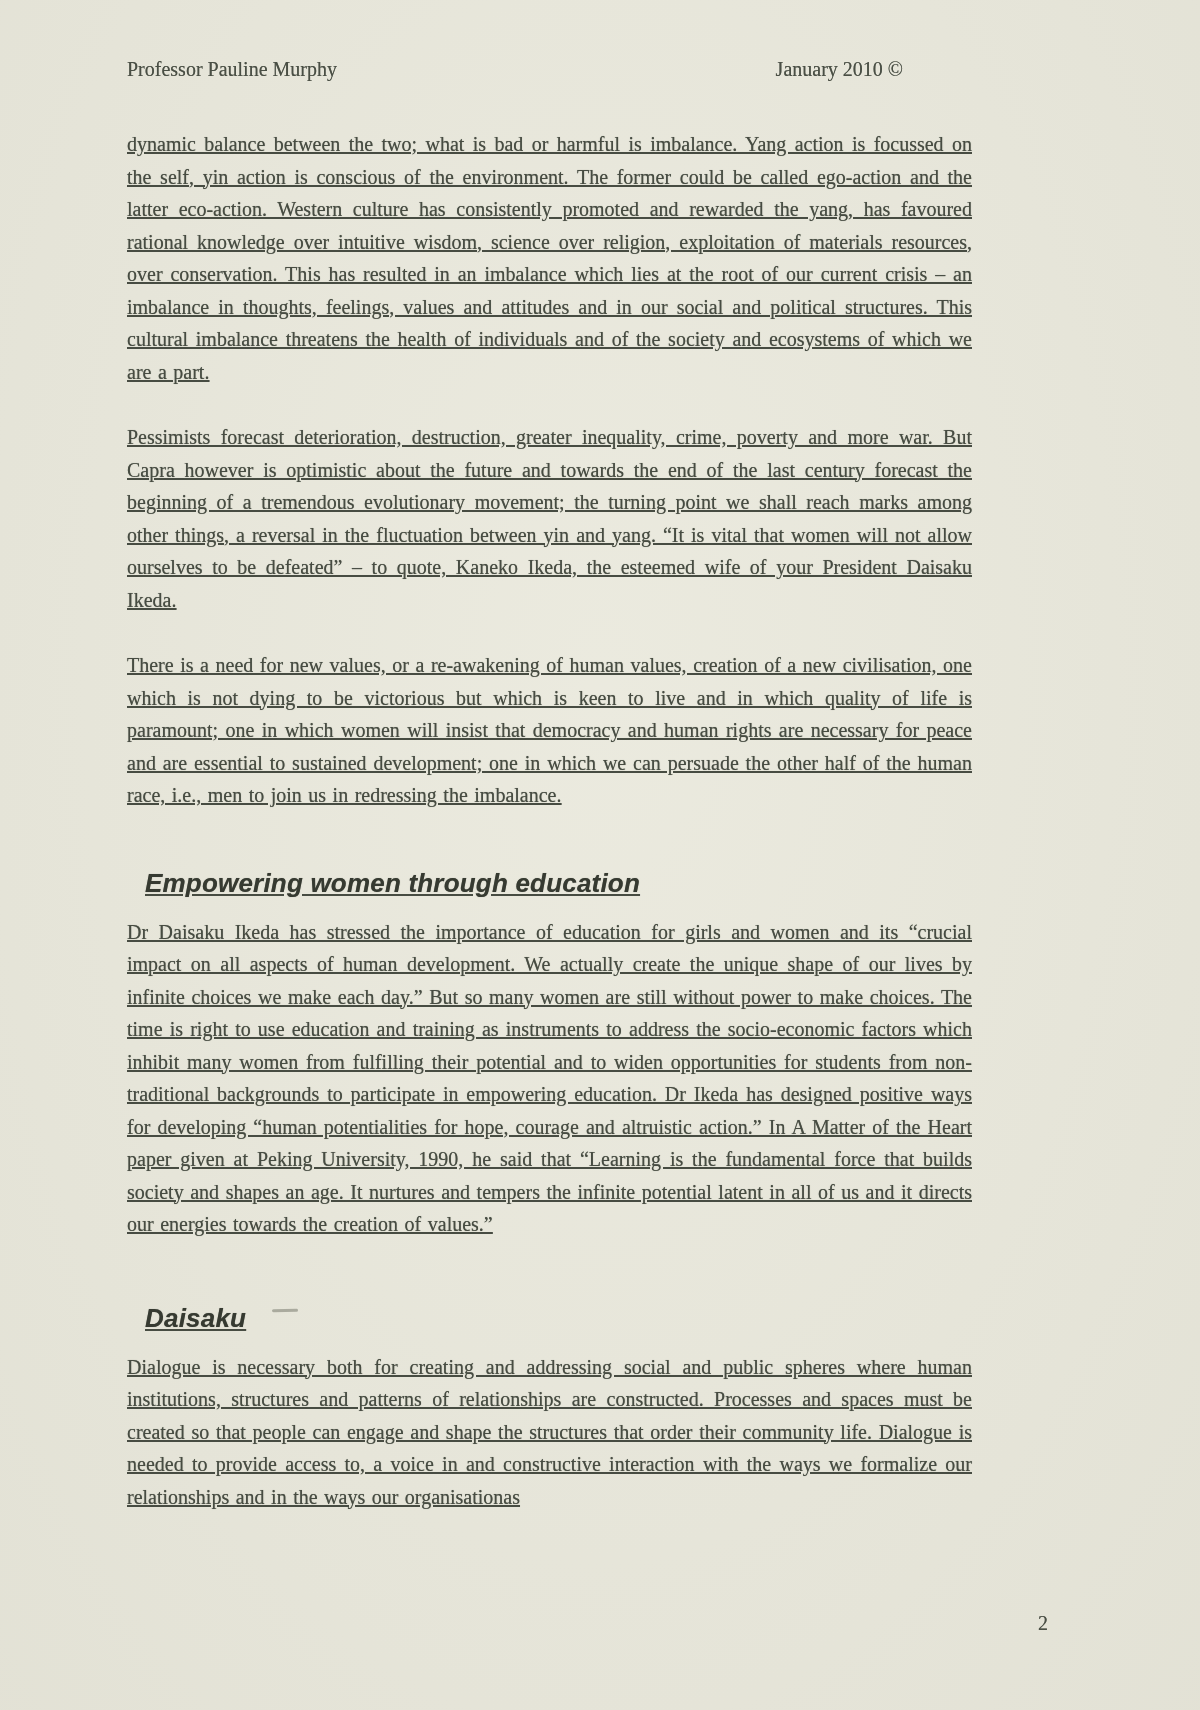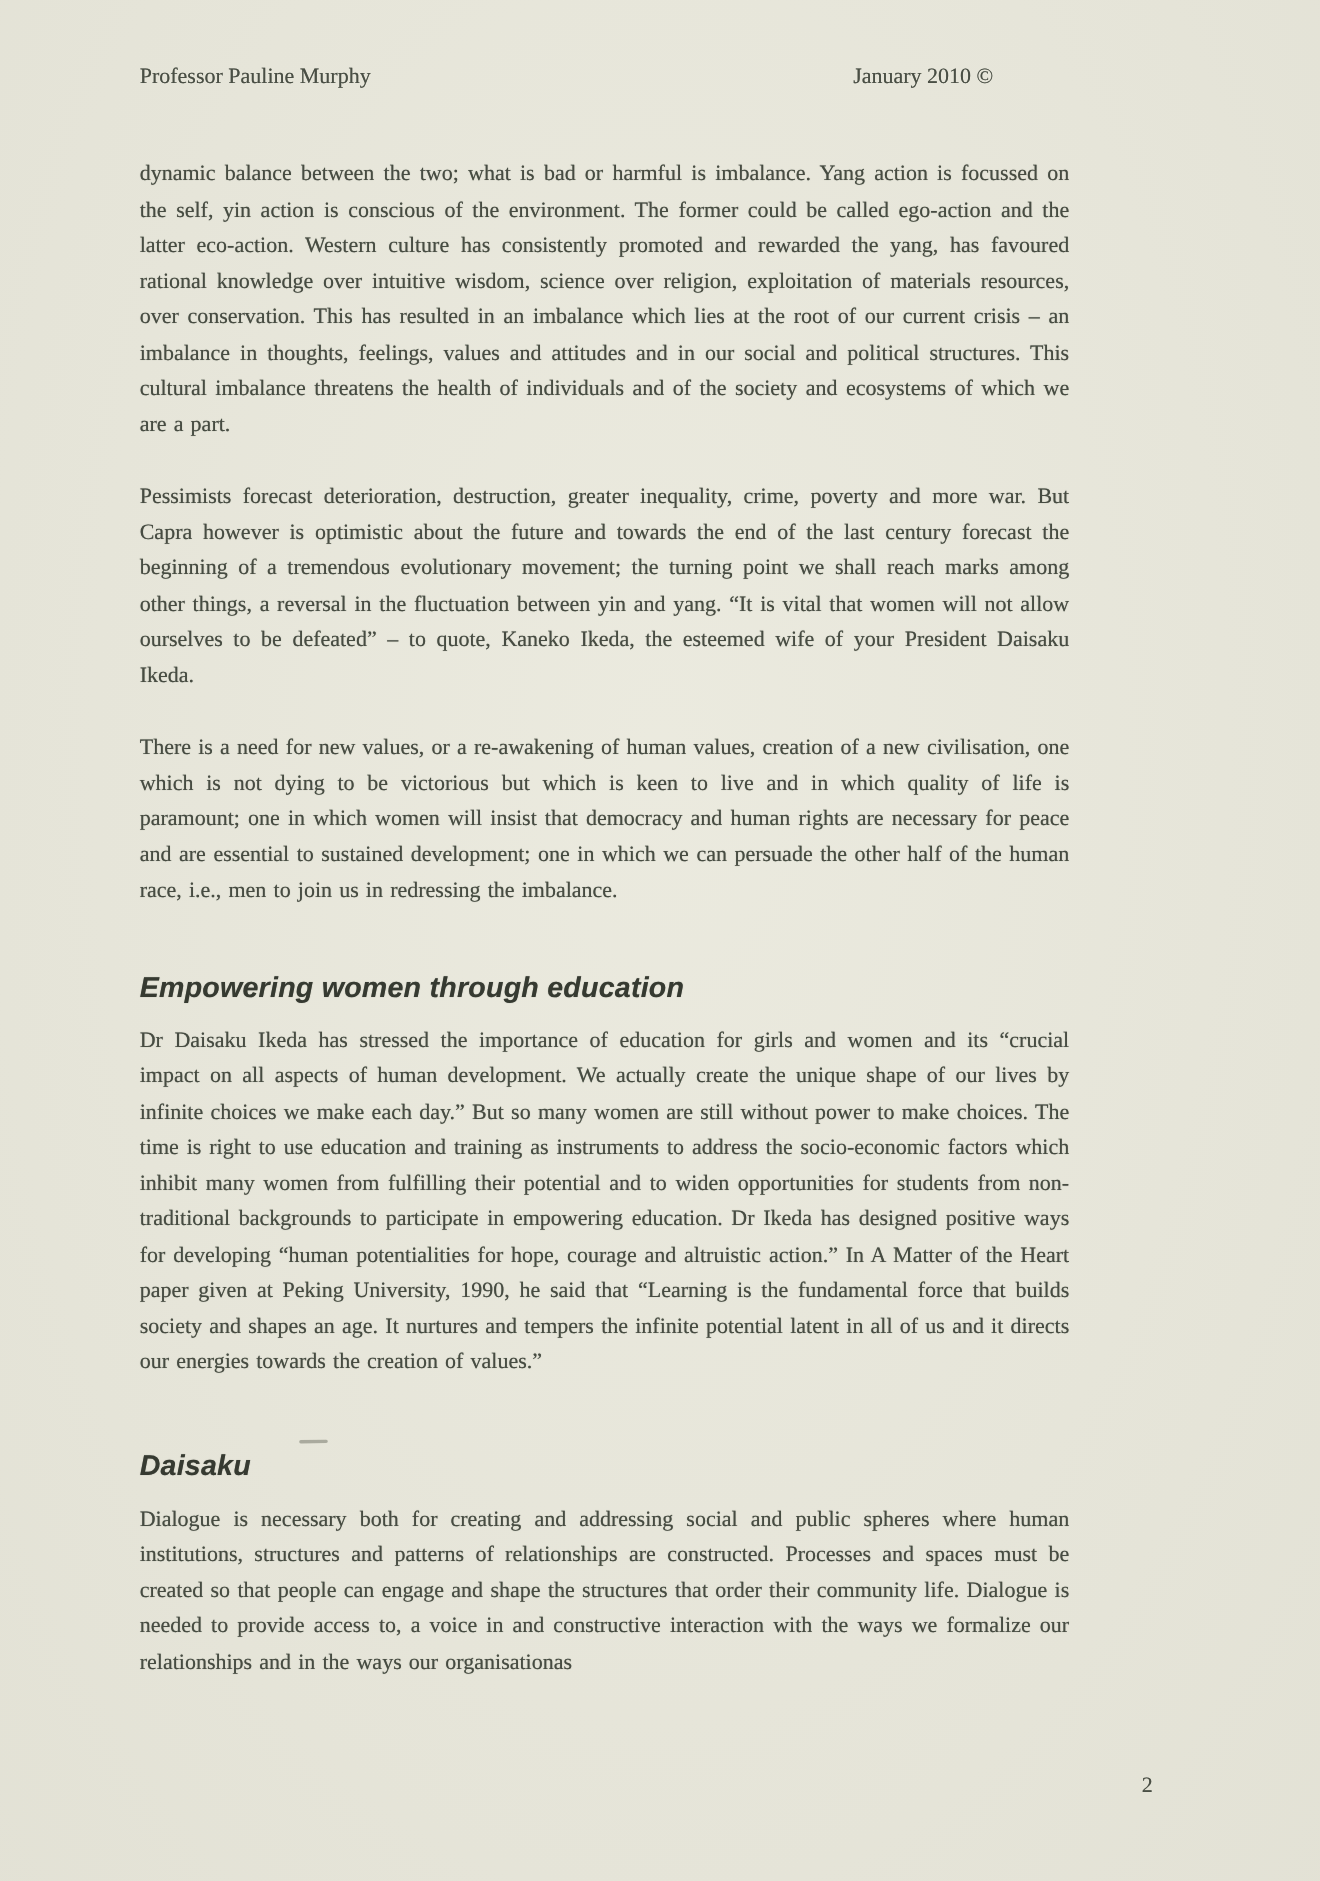--- a/index.html
+++ b/index.html
@@ -34,37 +34,38 @@
     width: 776px;
     display: flex;
     justify-content: space-between;
     font-size: 20px;
     color: #4a4f45;
     text-shadow: 0 0 0.6px rgba(80,85,75,0.7);
   }
 
   .content {
     position: absolute;
-    top: 142px;
+    top: 128px;
     left: 127px;
     width: 845px;
+    text-decoration: underline;
   }
 
   .body-par {
     margin: 0 0 33px 0;
     font-size: 20px;
     line-height: 32.5px;
     text-align: justify;
     color: #474c42;
     text-shadow: 0 0 0.7px rgba(80,85,75,0.75);
     word-spacing: 1.5px;
   }
 
   .section-heading {
-    margin: 62px 0 17px 0;
+    margin: 62px 0 17px 18px;
     font-family: "Liberation Sans", sans-serif;
     font-weight: bold;
     font-style: italic;
     font-size: 26px;
     letter-spacing: 0.2px;
     color: #363a31;
     text-shadow: 0 0 0.7px rgba(60,65,55,0.65);
   }
   .section-heading.first { margin-top: 56px; }
 

